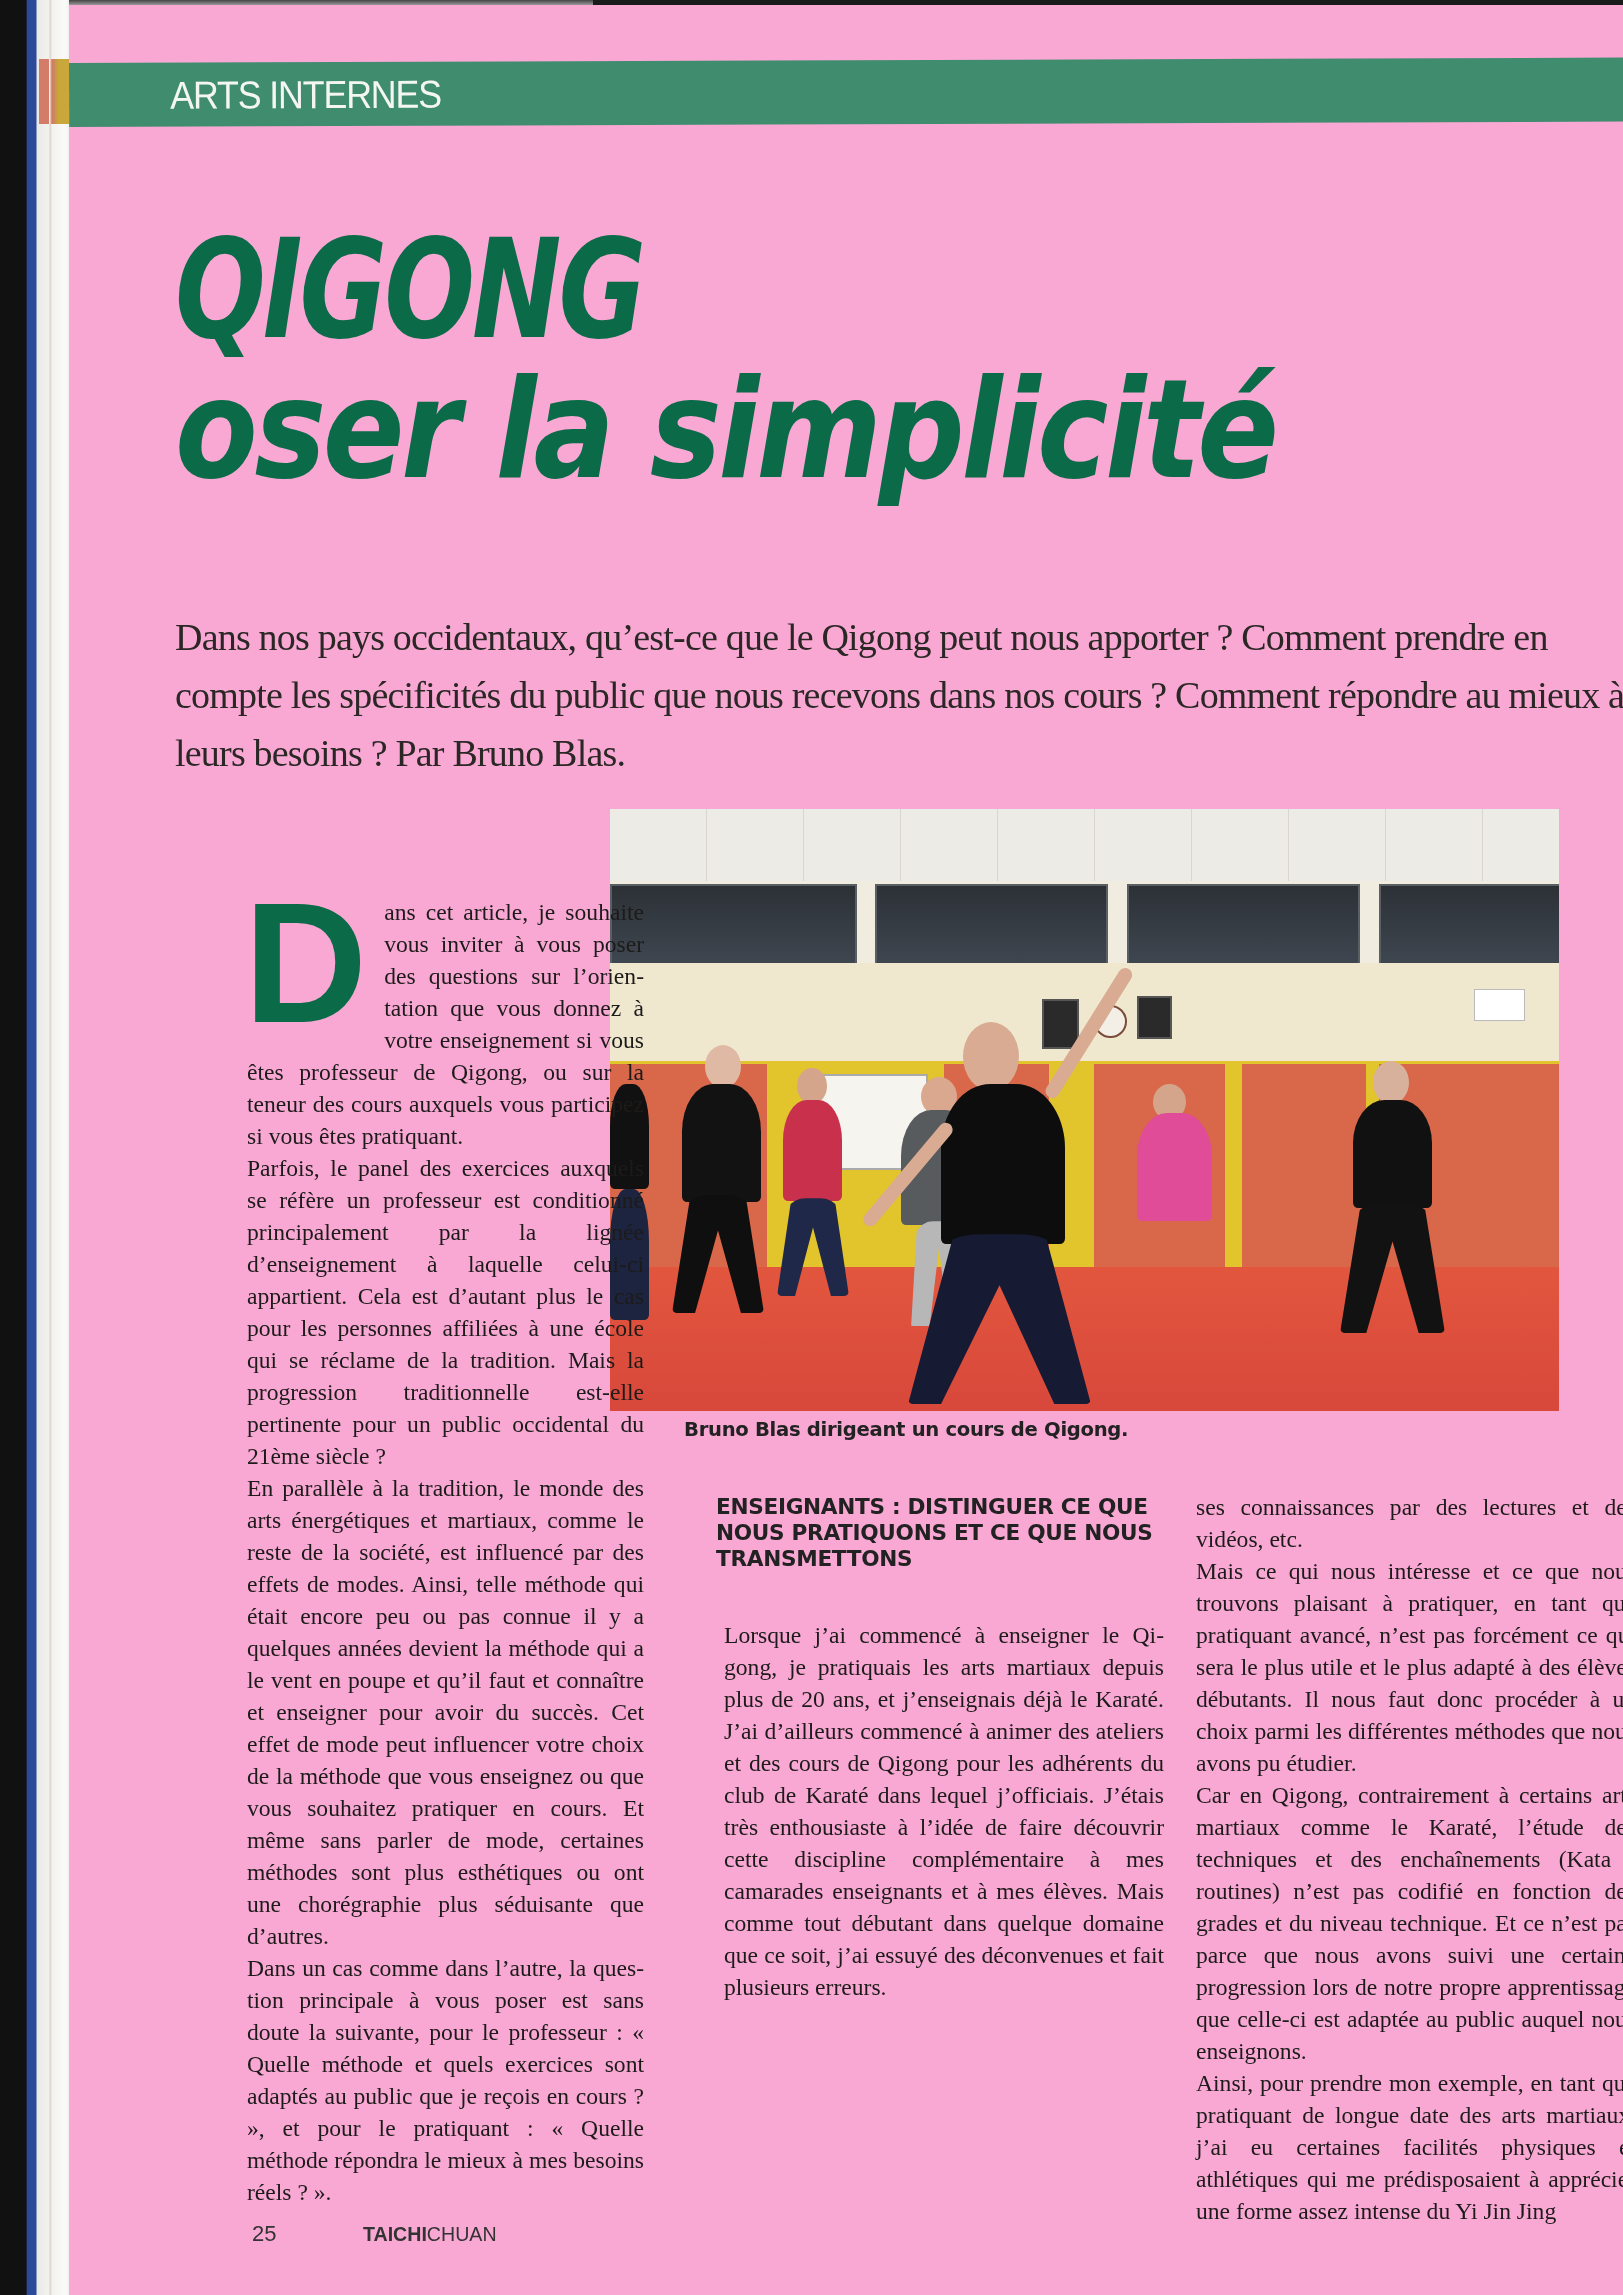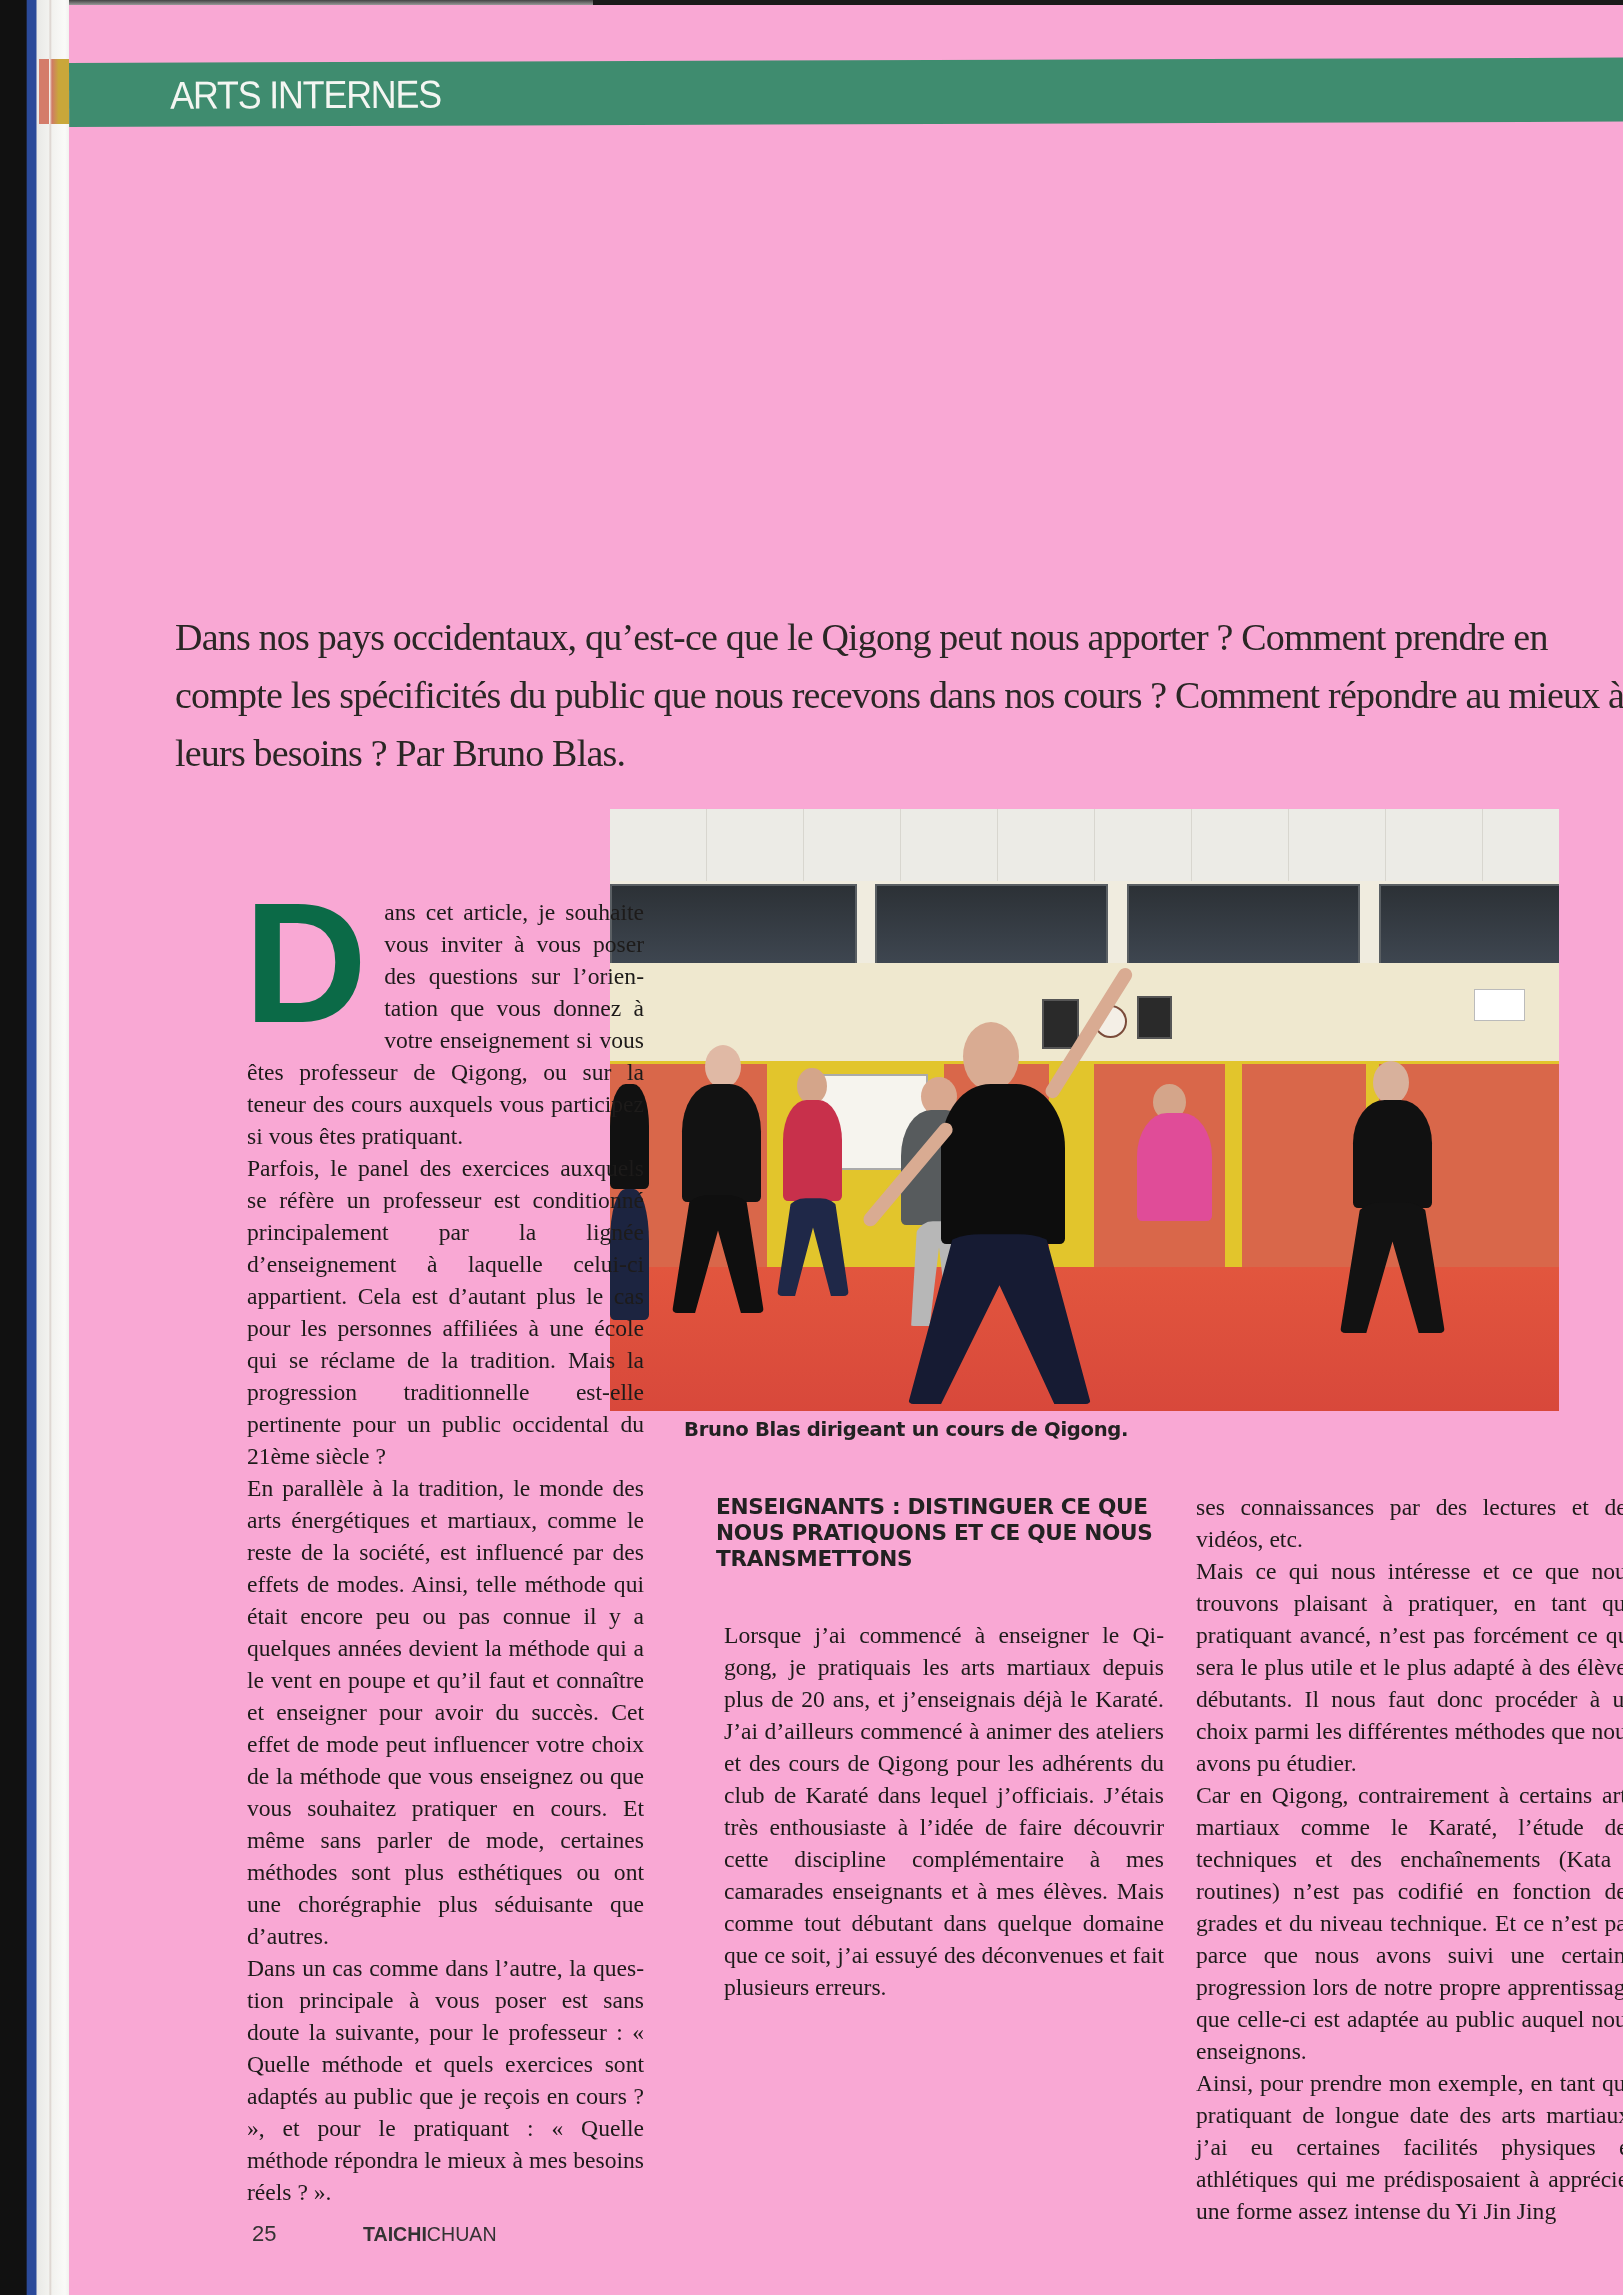--- a/index.html
+++ b/index.html
@@ -104,20 +104,24 @@
 <div class="spine"></div>
 <div class="spine-tab"></div>
 <div class="top-edge"></div>
 
 <div class="page">
 
   <div class="rubric">
     <span class="rubric-label">ARTS INTERNES</span>
   </div>
 
+  <div class="title">
+    <span class="title-line1">QIGONG</span>
+    <span class="title-line2">oser la simplicité</span>
+  </div>
 
   <div class="lede">Dans nos pays occidentaux, qu’est-ce que le Qigong peut nous apporter ? Comment prendre en compte les spécificités du public que nous recevons dans nos cours ? Comment répondre au mieux à leurs besoins ? Par Bruno Blas.</div>
 
   <div class="photo">
     <div class="ceiling"></div>
     <div class="windowband"></div>
     <div class="win" style="left:0;width:243px"></div>
     <div class="win" style="left:265px;width:229px"></div>
     <div class="win" style="left:517px;width:229px"></div>
     <div class="win" style="left:769px;width:180px"></div>

